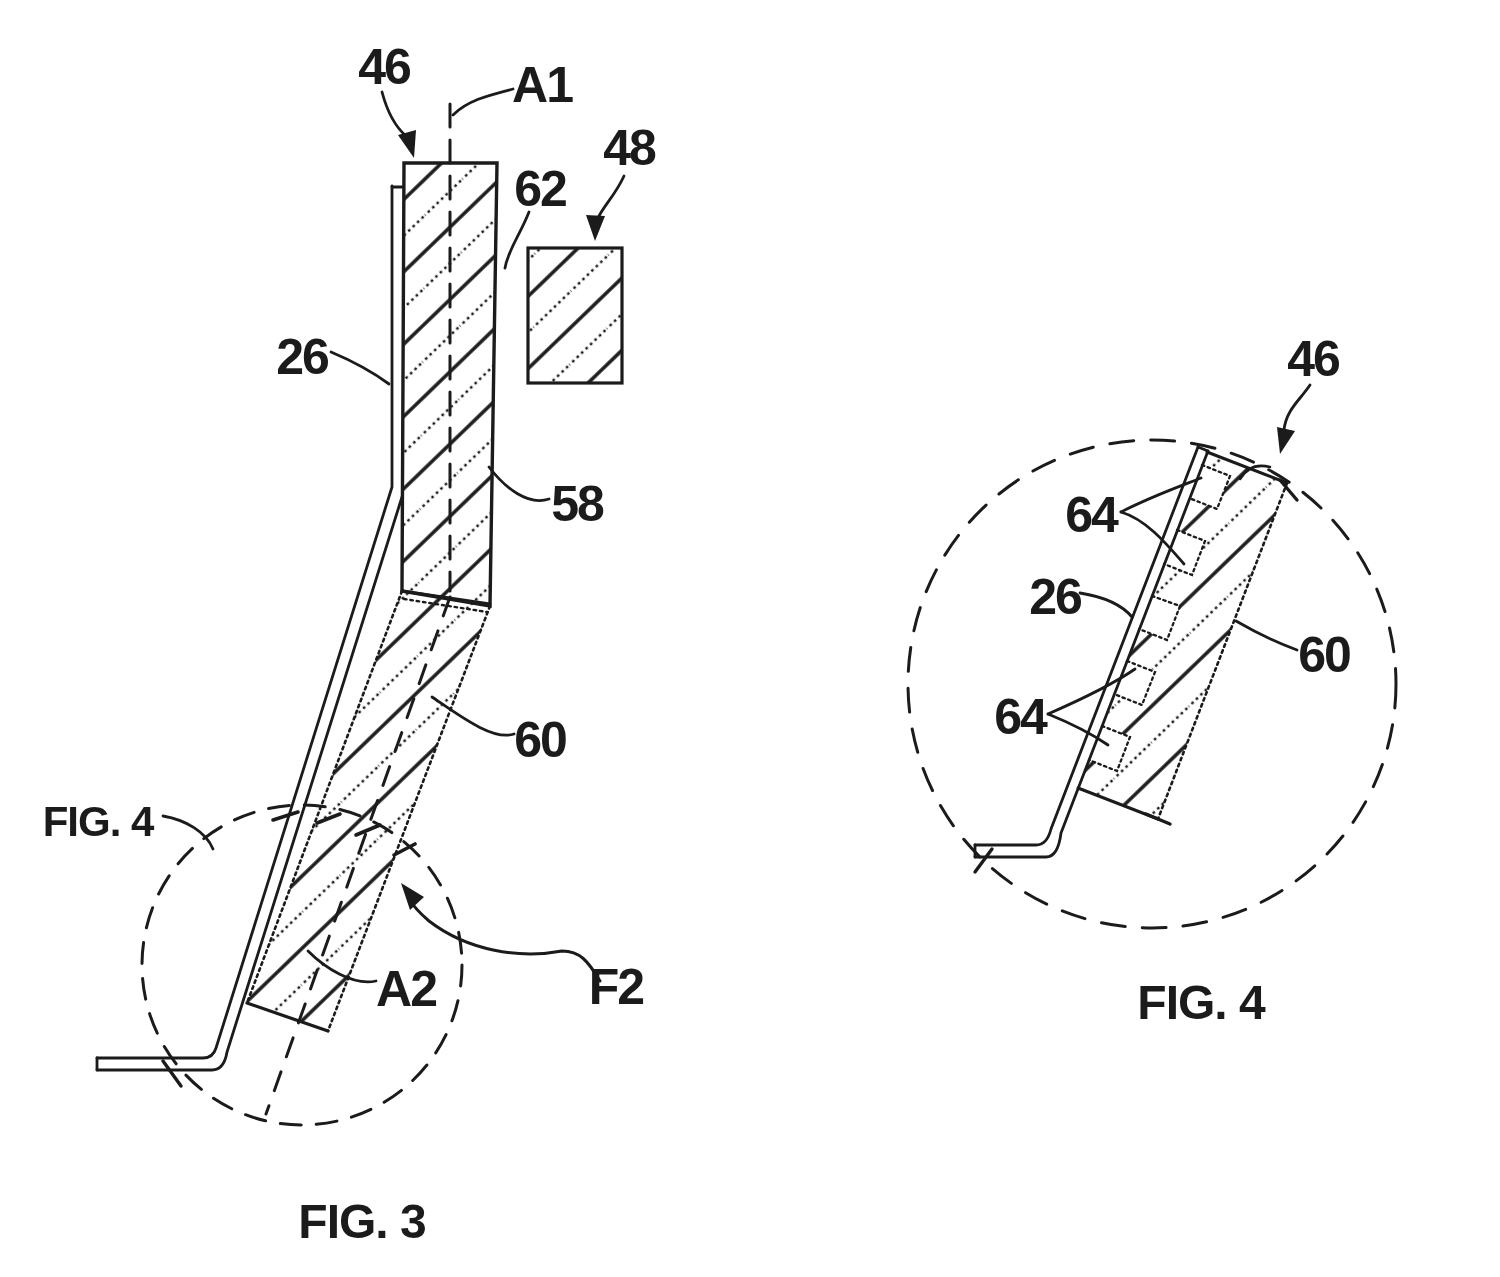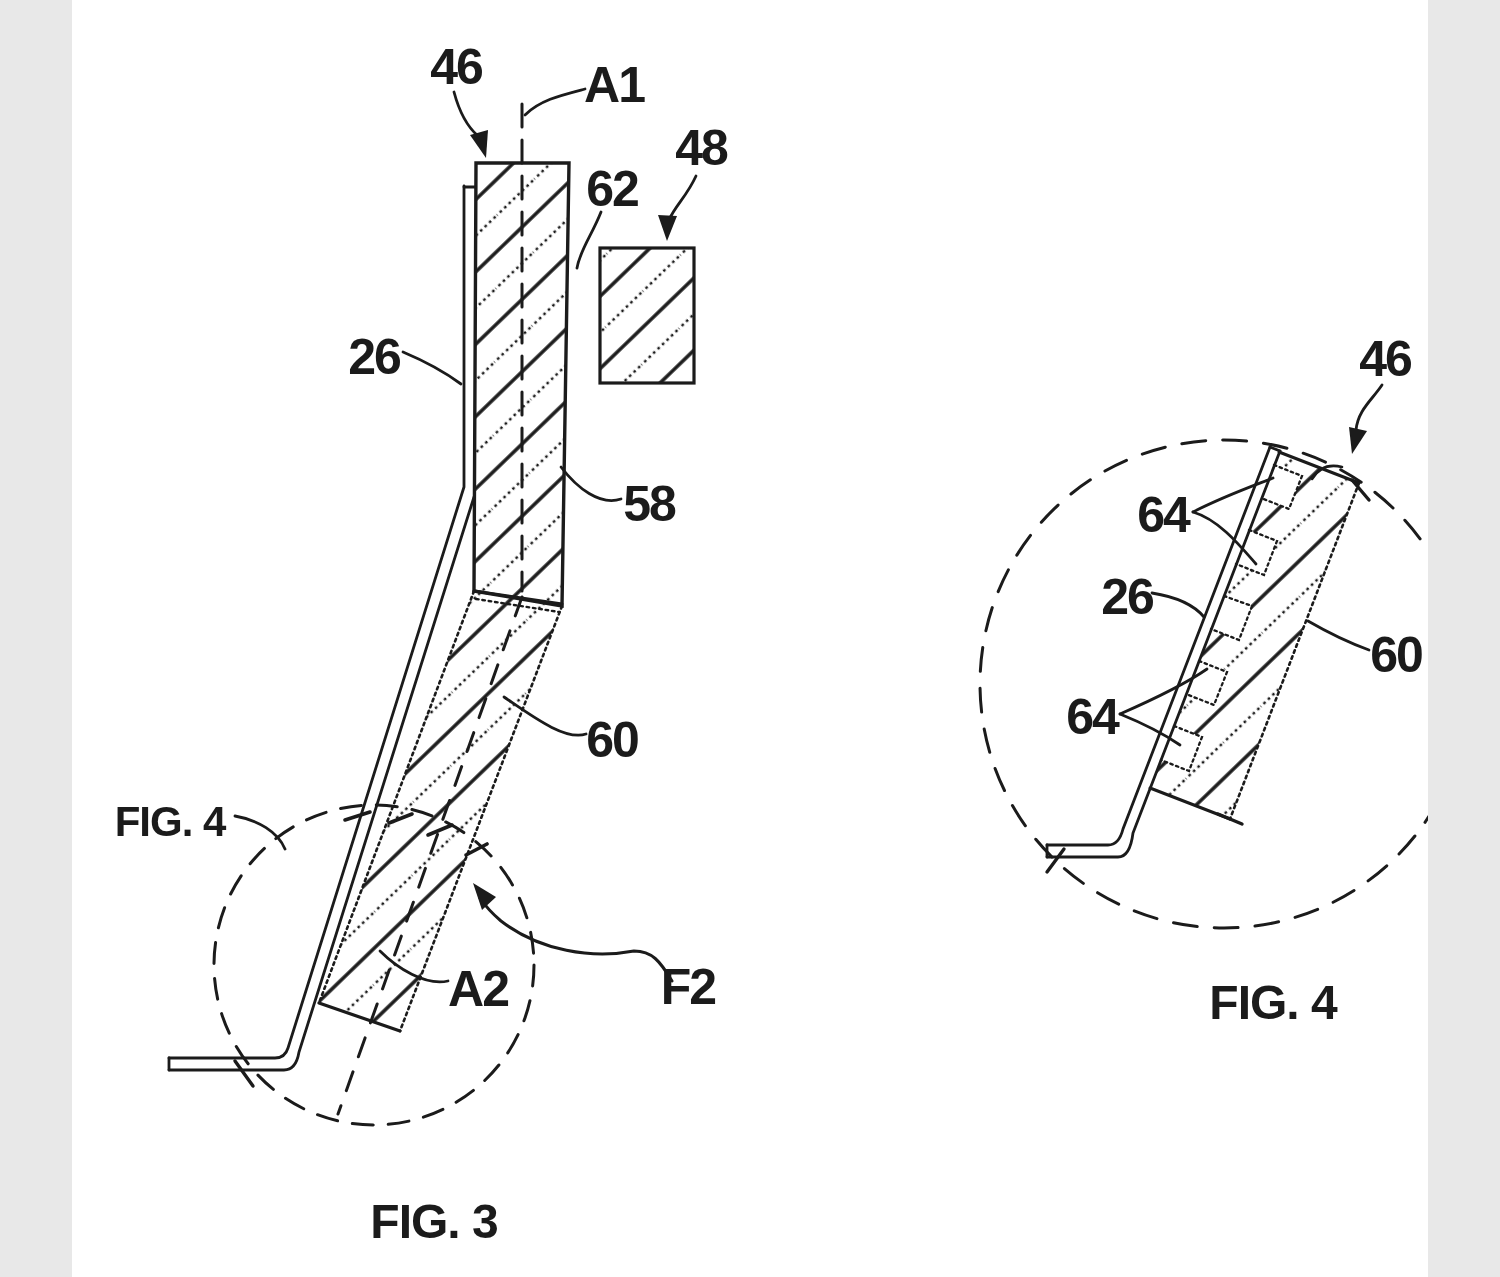--- a/index.html
+++ b/index.html
@@ -1,17 +1,17 @@
 <!DOCTYPE html>
 <html><head>
 <meta charset="utf-8">
 <style>
   html,body{margin:0;padding:0;background:#e8e8e8;}
   .page{
-    position:relative;width:1356px;height:1277px;background:#ffffff;
+    position:relative;width:1500px;height:1277px;background:#ffffff;
     font-family:"Liberation Sans",sans-serif;overflow:hidden;margin:0 auto;
   }
   svg{position:absolute;left:0;top:0;}
   text{
     font-family:"Liberation Sans",sans-serif;
     font-weight:bold;fill:#1b1b1b;letter-spacing:-2px;
   }
   .refnum{font-size:50px;}
   .caption{font-size:48px;letter-spacing:-1px;}
   .figref{font-size:42px;letter-spacing:-1px;}

